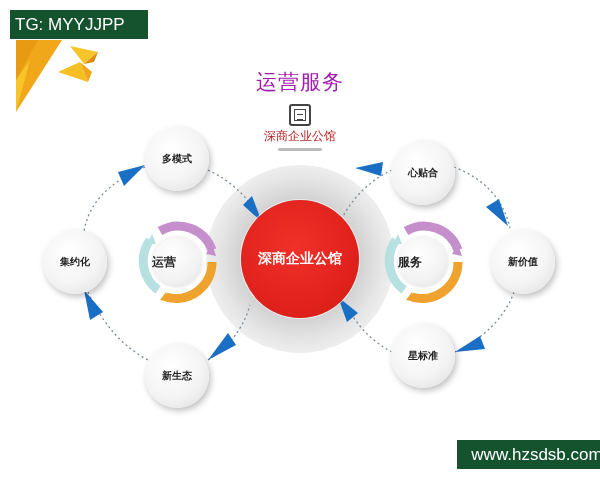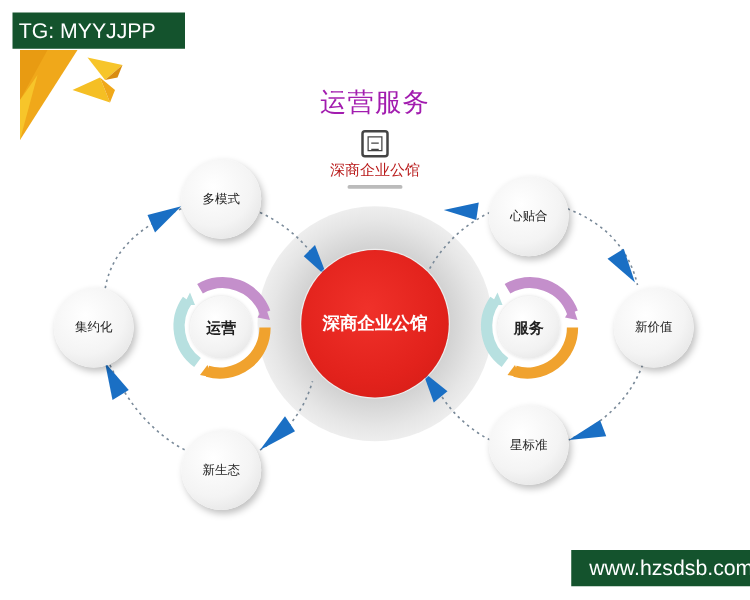--- a/index.html
+++ b/index.html
@@ -11,24 +11,24 @@
   .title { position:absolute; left:0; width:600px; top:68px; text-align:center; font-size:21px; color:#a21caf; letter-spacing:1px; }
   .logo-wrap { position:absolute; left:255px; top:104px; width:90px; text-align:center; }
   .logo-box { width:22px; height:22px; margin:0 auto; border:2px solid #444; border-radius:3px; box-sizing:border-box; position:relative; background:#fff; }
   .logo-box::before { content:""; position:absolute; left:3px; top:3px; right:3px; bottom:3px; border:1px solid #444; }
   .logo-box::after { content:""; position:absolute; left:6px; top:8px; width:6px; height:4px; border-top:1px solid #444; border-bottom:1px solid #444; }
   .logo-name { font-size:12px; color:#b91c1c; margin-top:2px; letter-spacing:0; }
   .logo-sub { width:44px; height:3px; background:#bbb; margin:3px auto 0; border-radius:2px; }
   .node { position:absolute; width:64px; height:64px; border-radius:50%;
           background:radial-gradient(circle at 40% 35%, #ffffff 0%, #f4f4f4 55%, #dcdcdc 100%);
           box-shadow:2px 3px 6px rgba(0,0,0,0.25); display:flex; align-items:center; justify-content:center;
-          font-size:10px; font-weight:normal; color:#222; }
+          font-size:10px; font-weight:bold; color:#222; }
   .ring-label { position:absolute; width:50px; height:50px; border-radius:50%;
                 background:radial-gradient(circle at 40% 35%, #ffffff 0%, #f2f2f2 60%, #dedede 100%);
-                display:flex; align-items:center; justify-content:center; font-size:12px; font-weight:bold; color:#222;
+                display:flex; align-items:center; font-size:12px; font-weight:bold; color:#222;
                 box-shadow:0 0 3px rgba(0,0,0,0.15); }
   .center { position:absolute; left:241px; top:200px; width:118px; height:118px; border-radius:50%;
             background:radial-gradient(circle at 45% 40%, #f0312a 0%, #e2221c 60%, #d01b15 100%);
             display:flex; align-items:center; justify-content:center; color:#fff; font-size:14px; font-weight:bold;
             box-shadow:0 0 0 1px rgba(255,255,255,0.6); }
   .halo { position:absolute; left:206px; top:165px; width:188px; height:188px; border-radius:50%;
           background:radial-gradient(circle, #c9c9c9 0%, #d2d2d2 45%, #e6e6e6 62%, rgba(240,240,240,0.6) 80%, rgba(255,255,255,0) 100%); }
   svg.lines { position:absolute; left:0; top:0; }
 </style>
 </head>

